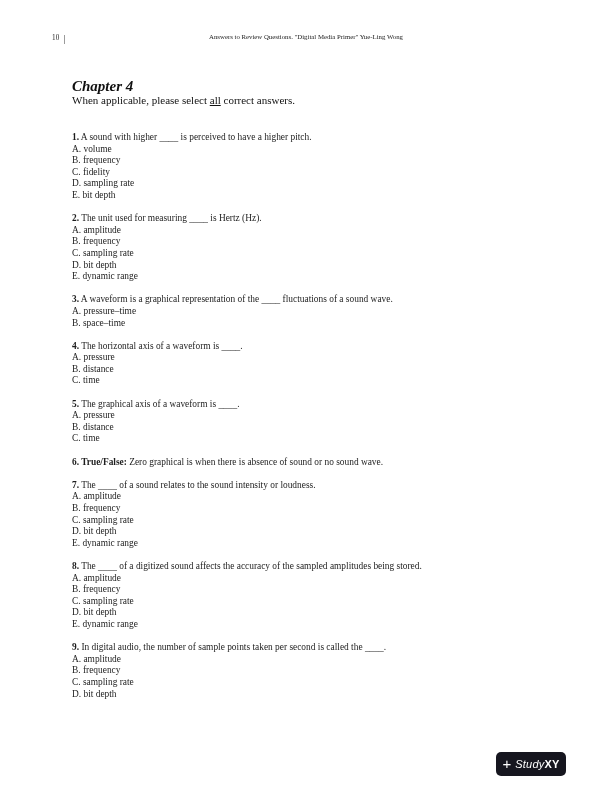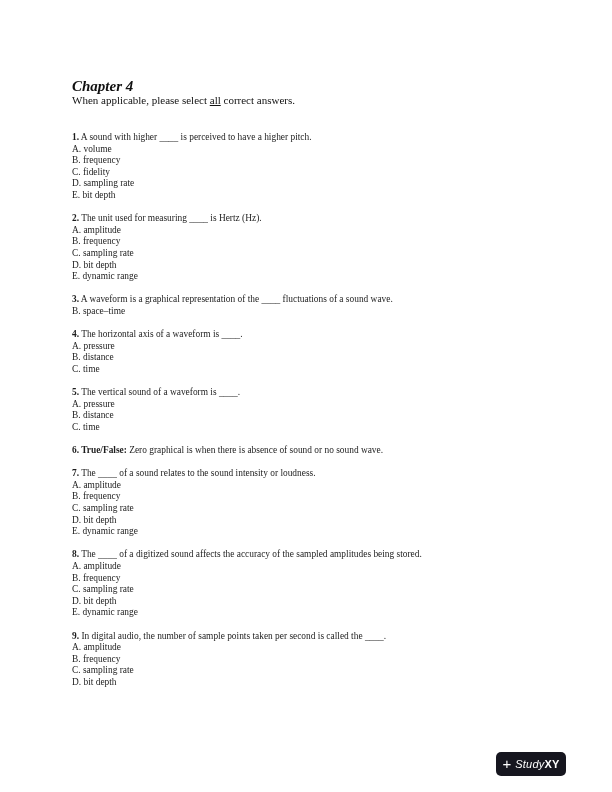--- a/index.html
+++ b/index.html
@@ -98,20 +98,24 @@
     letter-spacing:.2px;
   }
   .logo-brand .study { font-weight:400;font-style:italic; }
   .logo-brand .xy { font-weight:700; }
 </style>
 </head>
 <body>
 
 <div class="sheet">
 
+  <header class="page-header">
+    <span class="pagenum-wrap"><span>10</span><span class="pagenum-bar">|</span></span>
+    <span class="header-title">Answers to Review Questions. "Digital Media Primer" Yue-Ling Wong</span>
+  </header>
 
   <main class="content">
     <h1 class="chapter-title">Chapter 4</h1>
     <p class="instruction"><span>When applicable, please select </span><span class="u">all</span><span> correct answers.</span></p>
     <div id="questions">
   <section class="question">
     <p class="q-line"><strong class="q-num">1.</strong><span class="q-body"> A sound with higher ____ is perceived to have a higher pitch.</span></p>
     <div class="options">
             <div class="option">A. volume</div>
             <div class="option">B. frequency</div>
@@ -128,35 +132,36 @@
             <div class="option">B. frequency</div>
             <div class="option">C. sampling rate</div>
             <div class="option">D. bit depth</div>
             <div class="option">E. dynamic range</div>
           </div>
   </section>
 
   <section class="question">
     <p class="q-line"><strong class="q-num">3.</strong><span class="q-body"> A waveform is a graphical representation of the ____ fluctuations of a sound wave.</span></p>
     <div class="options">
+            <div class="option">A. pressure–time</div>
             <div class="option">B. space–time</div>
           </div>
   </section>
 
   <section class="question">
     <p class="q-line"><strong class="q-num">4.</strong><span class="q-body"> The horizontal axis of a waveform is ____.</span></p>
     <div class="options">
             <div class="option">A. pressure</div>
             <div class="option">B. distance</div>
             <div class="option">C. time</div>
           </div>
   </section>
 
   <section class="question">
-    <p class="q-line"><strong class="q-num">5.</strong><span class="q-body"> The vertical sound of a waveform is ____.</span></p>
+    <p class="q-line"><strong class="q-num">5.</strong><span class="q-body"> The graphical axis of a waveform is ____.</span></p>
     <div class="options">
             <div class="option">A. pressure</div>
             <div class="option">B. distance</div>
             <div class="option">C. time</div>
           </div>
   </section>
 
   <section class="question">
     <p class="q-line"><strong class="q-num">6. True/False:</strong><span class="q-body"> Zero graphical is when there is absence of sound or no sound wave.</span></p>
     <div class="options"></div>

